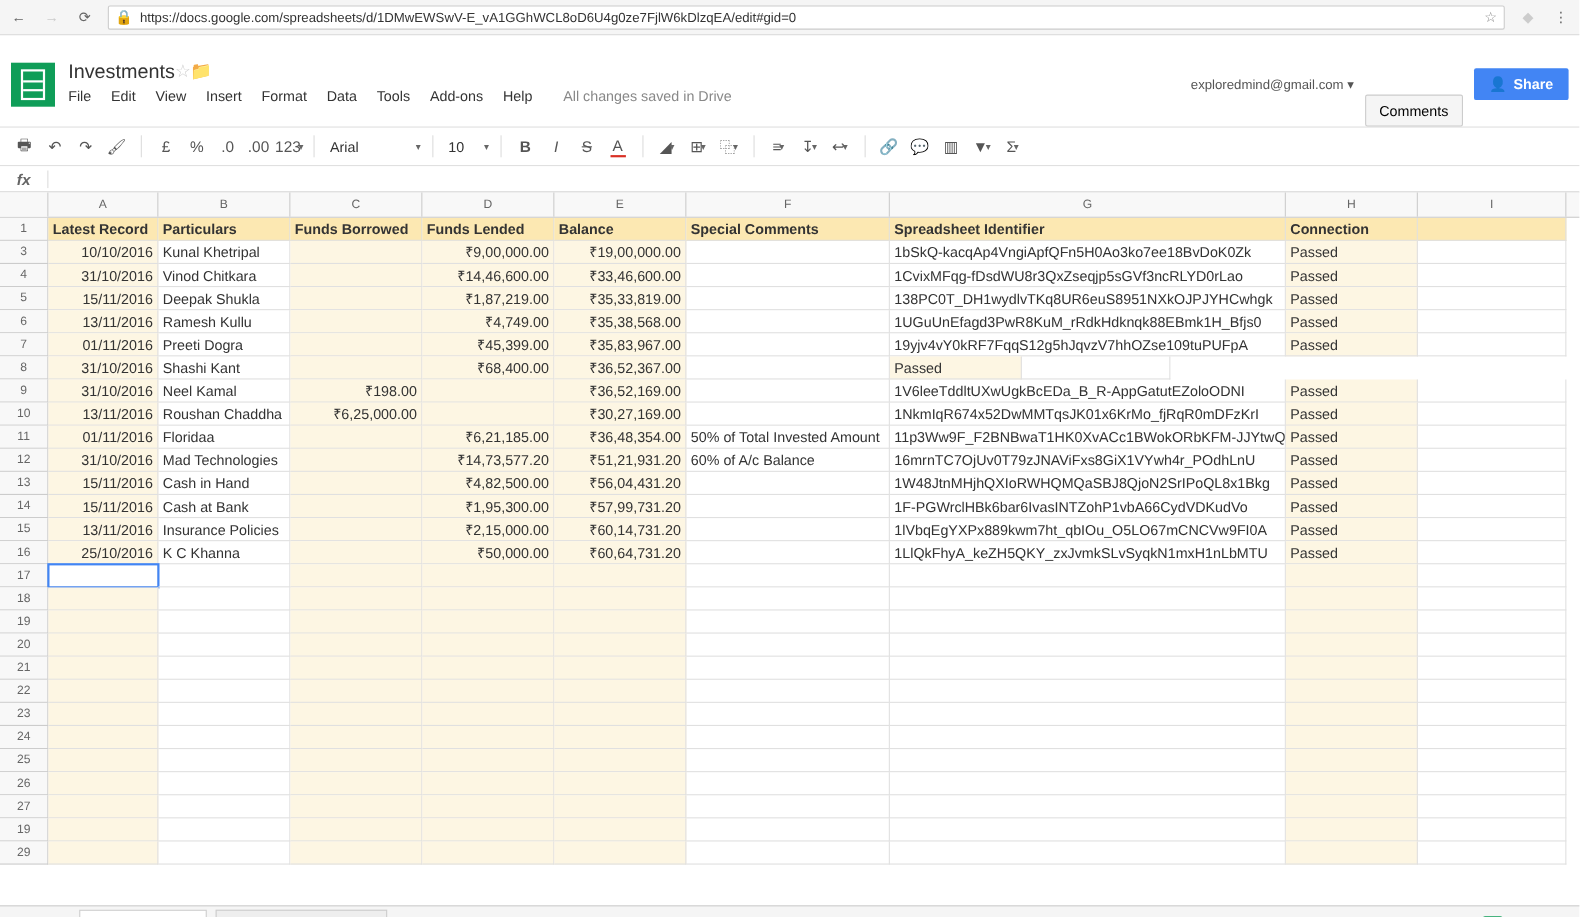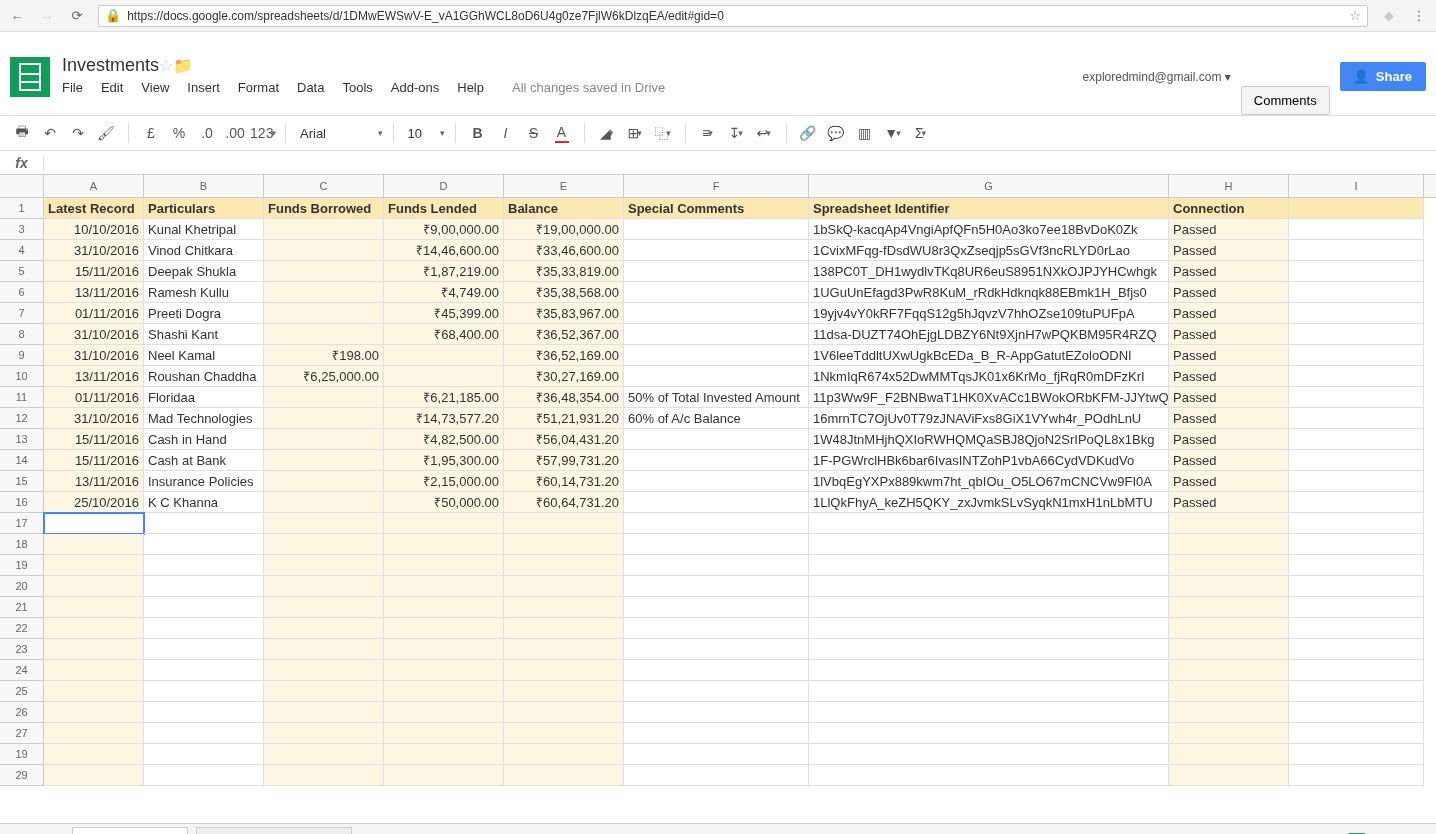--- a/index.html
+++ b/index.html
@@ -264,21 +264,20 @@
         <div class="cell cw-I"></div>
       </div>
       <div class="grid-row">
         <div class="row-header">8</div>
         <div class="cell cw-A shade right">31/10/2016</div>
         <div class="cell cw-B">Shashi Kant</div>
         <div class="cell cw-C shade right"></div>
         <div class="cell cw-D shade right">₹68,400.00</div>
         <div class="cell cw-E shade right">₹36,52,367.00</div>
         <div class="cell cw-F"></div>
-        <div class="cell cw-G">11dsa-DUZT74OhEjgLDBZY6Nt9XjnH7wPQKBM95R4RZQ</div>
         <div class="cell cw-H shade">Passed</div>
         <div class="cell cw-I"></div>
       </div>
       <div class="grid-row">
         <div class="row-header">9</div>
         <div class="cell cw-A shade right">31/10/2016</div>
         <div class="cell cw-B">Neel Kamal</div>
         <div class="cell cw-C shade right">₹198.00</div>
         <div class="cell cw-D shade right"></div>
         <div class="cell cw-E shade right">₹36,52,169.00</div>

